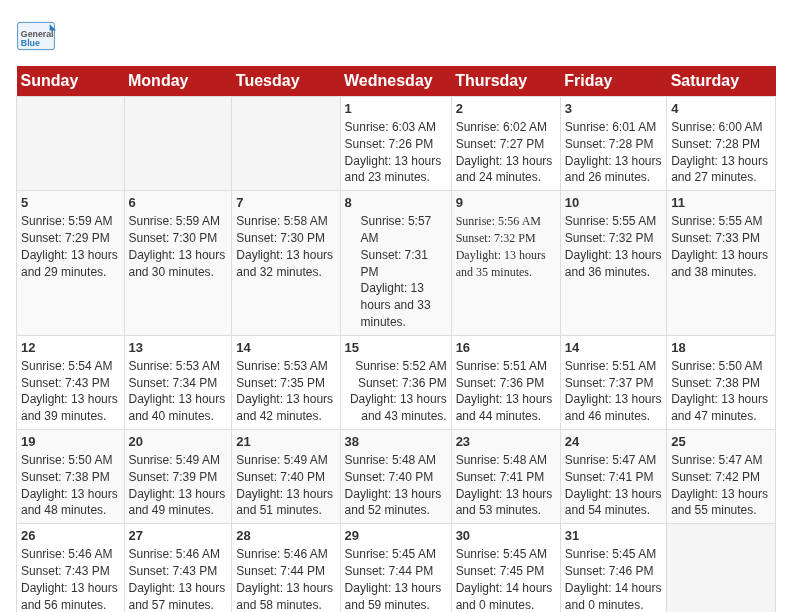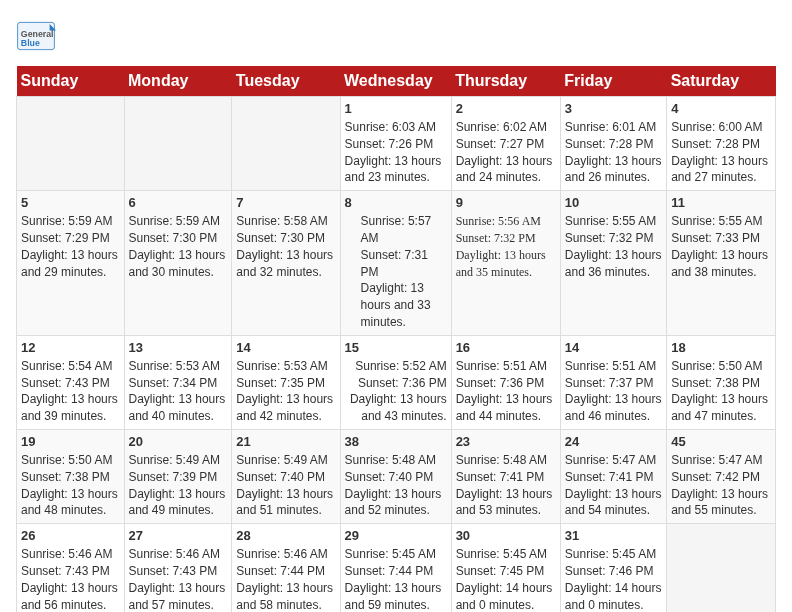--- a/index.html
+++ b/index.html
@@ -253,21 +253,21 @@
 Sunset: 7:41 PM
 Daylight: 13 hours and 53 minutes.</div>
         </td>
         <td>
           <div class="day-num">24</div>
           <div class="day-info" style="white-space: pre-line;">Sunrise: 5:47 AM
 Sunset: 7:41 PM
 Daylight: 13 hours and 54 minutes.</div>
         </td>
         <td>
-          <div class="day-num">45</div>
+          <div class="day-num">25</div>
           <div class="day-info" style="white-space: pre-line;">Sunrise: 5:47 AM
 Sunset: 7:42 PM
 Daylight: 13 hours and 55 minutes.</div>
         </td>
       </tr>
       <tr class="week-row">
         <td>
           <div class="day-num">26</div>
           <div class="day-info" style="white-space: pre-line;">Sunrise: 5:46 AM
 Sunset: 7:43 PM

